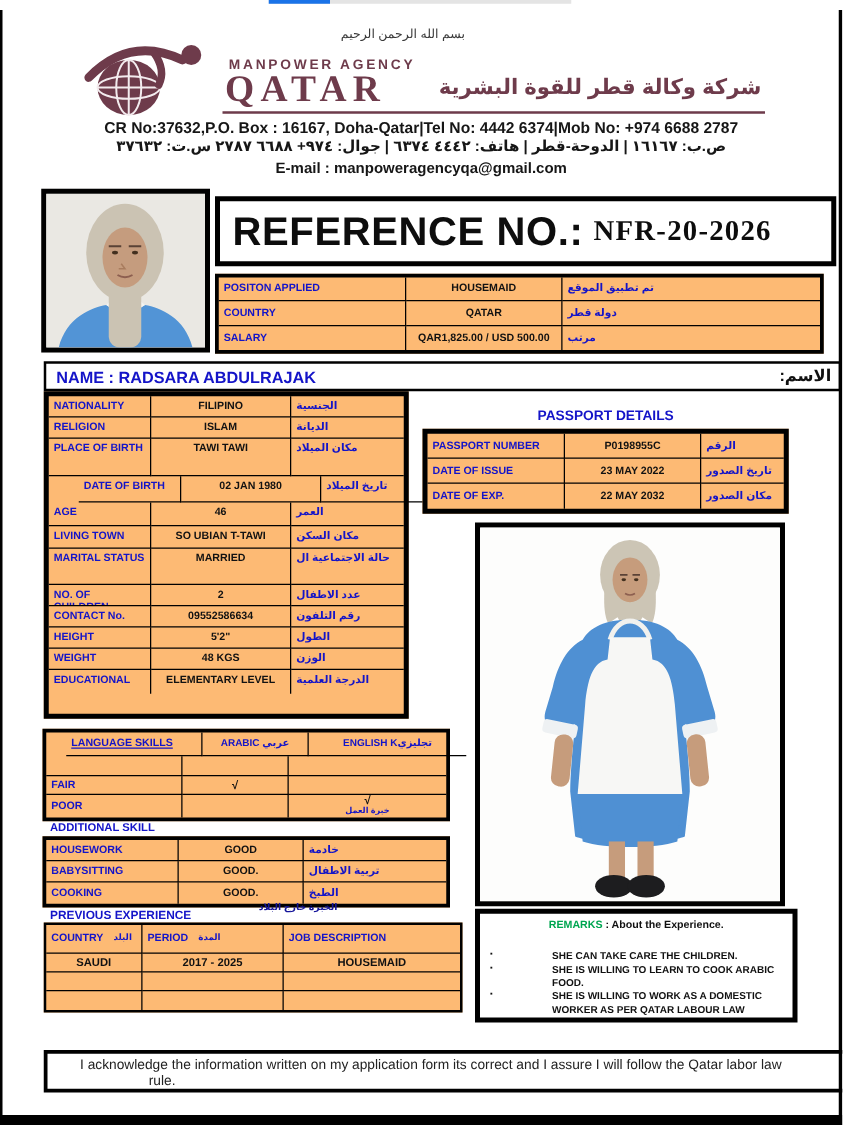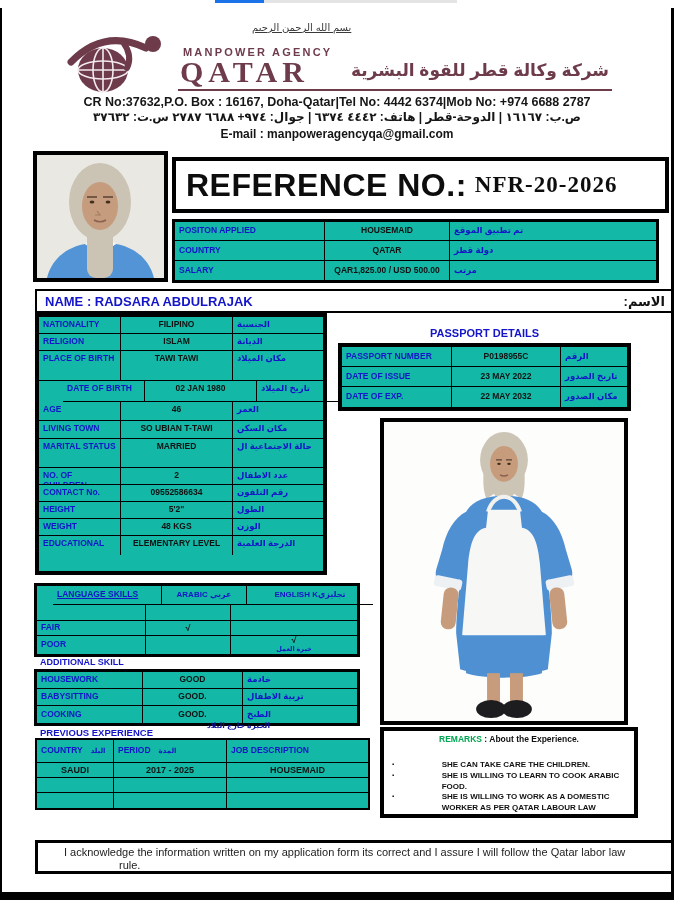--- a/index.html
+++ b/index.html
@@ -10,38 +10,38 @@
   .edge{position:absolute;background:#000;}
   .edge-left{left:0;top:8px;width:2px;height:892px;}
   .edge-right{left:671px;top:8px;width:3px;height:892px;}
   .edge-bottom{left:0;top:892px;width:674px;height:8px;}
 
   
   .pb-track{position:absolute;left:215px;top:0;width:242px;height:3px;background:#e4e4e4;}
   .pb-fill{height:3px;width:49px;background:#1a73e8;}
 
   
-  .bismillah{position:absolute;left:252px;top:22px;width:120px;text-align:left;font-size:10px;color:#3a3a3a;direction:rtl;text-decoration:underline;}
+  .bismillah{position:absolute;left:252px;top:22px;width:120px;text-align:right;font-size:10px;color:#3a3a3a;direction:rtl;}
   .logo-svg{position:absolute;left:66px;top:31px;}
   .brand1{position:absolute;left:183px;top:46px;font-size:11px;font-weight:bold;letter-spacing:2.2px;color:#6e3b4b;}
   .brand2{position:absolute;left:180px;top:55px;font-family:"Liberation Serif",serif;font-size:30px;font-weight:bold;letter-spacing:5px;color:#6e3b4b;}
   .brand-ar{position:absolute;left:348px;top:60px;width:264px;font-size:17px;font-weight:bold;color:#6e3b4b;direction:rtl;text-align:center;}
   .brand-rule{position:absolute;left:178px;top:89px;width:434px;height:2px;background:#6e3b4b;}
   .cr-line{position:absolute;left:0;top:95px;width:674px;text-align:center;font-size:12.5px;font-weight:bold;color:#161616;}
   .cr-line-ar{position:absolute;left:0;top:110px;width:674px;text-align:center;font-size:12px;font-weight:bold;color:#161616;direction:rtl;}
   .email-line{position:absolute;left:0;top:127px;width:674px;text-align:center;font-size:12px;font-weight:bold;color:#161616;}
 
   
   .idphoto{position:absolute;left:33px;top:151px;width:127px;height:123px;border:4px solid #000;background:#eae8e3;}
   .refbox{position:absolute;left:172px;top:157px;width:479px;height:48px;border:4px solid #000;display:flex;align-items:center;padding-left:10px;}
   .ref-label{font-size:32px;font-weight:bold;color:#0d0d0d;letter-spacing:.5px;}
   .ref-value{font-family:"Liberation Serif",serif;font-size:23px;font-weight:bold;color:#0d0d0d;margin-left:8px;letter-spacing:1px;}
 
   
-  .ftable{position:absolute;background:#14b8a6;border:3px solid #000;}
+  .ftable{position:absolute;background:#fdba74;border:3px solid #000;}
   .frow{display:grid;}
   .cell{border-right:1px solid #000;border-bottom:1px solid #000;display:flex;align-items:center;padding:1px 4px;overflow:hidden;line-height:1.15;}
   .frow .cell:last-child{border-right:none;}
   .frow:last-child .cell{border-bottom:none;}
   .lbl{font-size:8.5px;font-weight:bold;color:#1414c8;}
   .val{font-size:8.5px;font-weight:bold;color:#121212;justify-content:center;text-align:center;}
   .ara{font-size:8.5px;font-weight:bold;color:#1414c8;justify-content:flex-end;direction:rtl;text-align:right;}
 
   .app-table{left:172px;top:219px;width:481px;height:58px;}
   .app-table .frow{grid-template-columns:150px 125px 206px;height:20px;}

